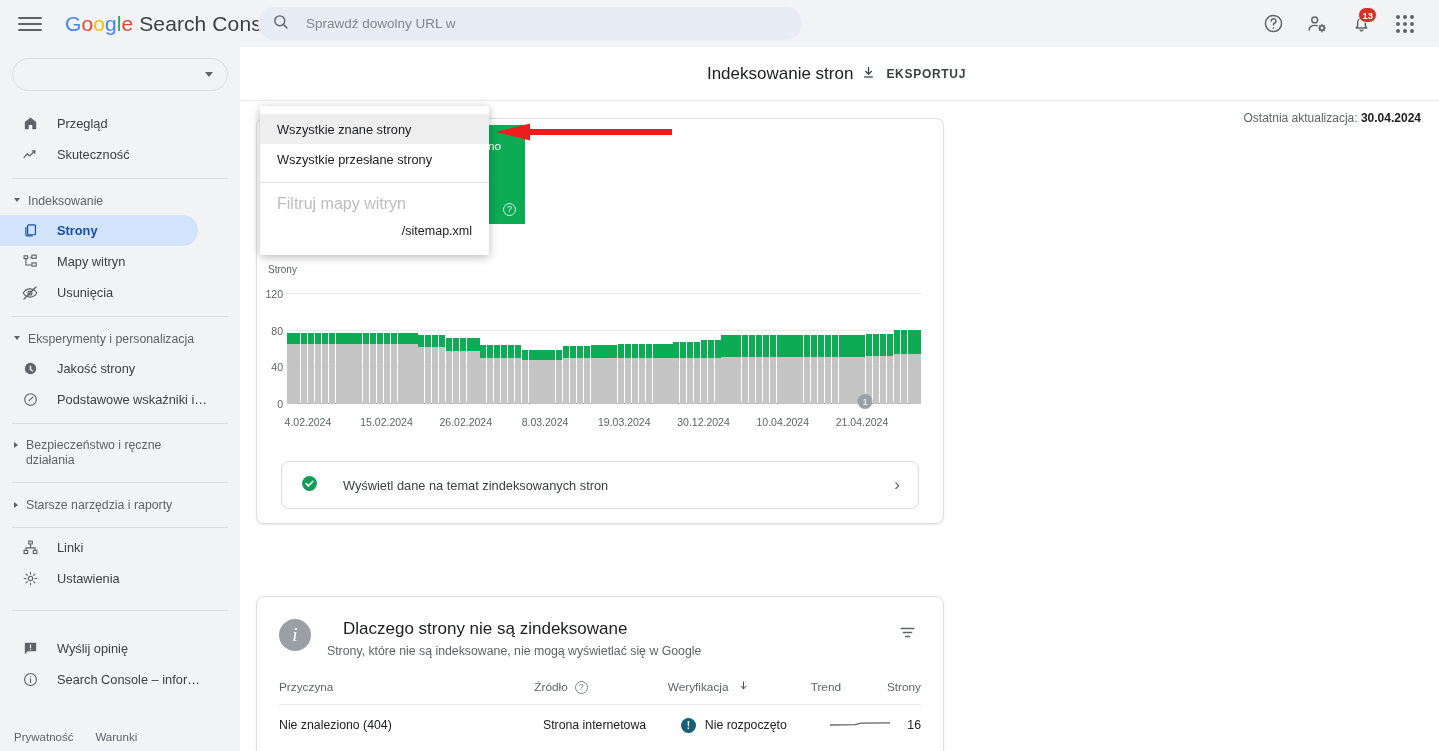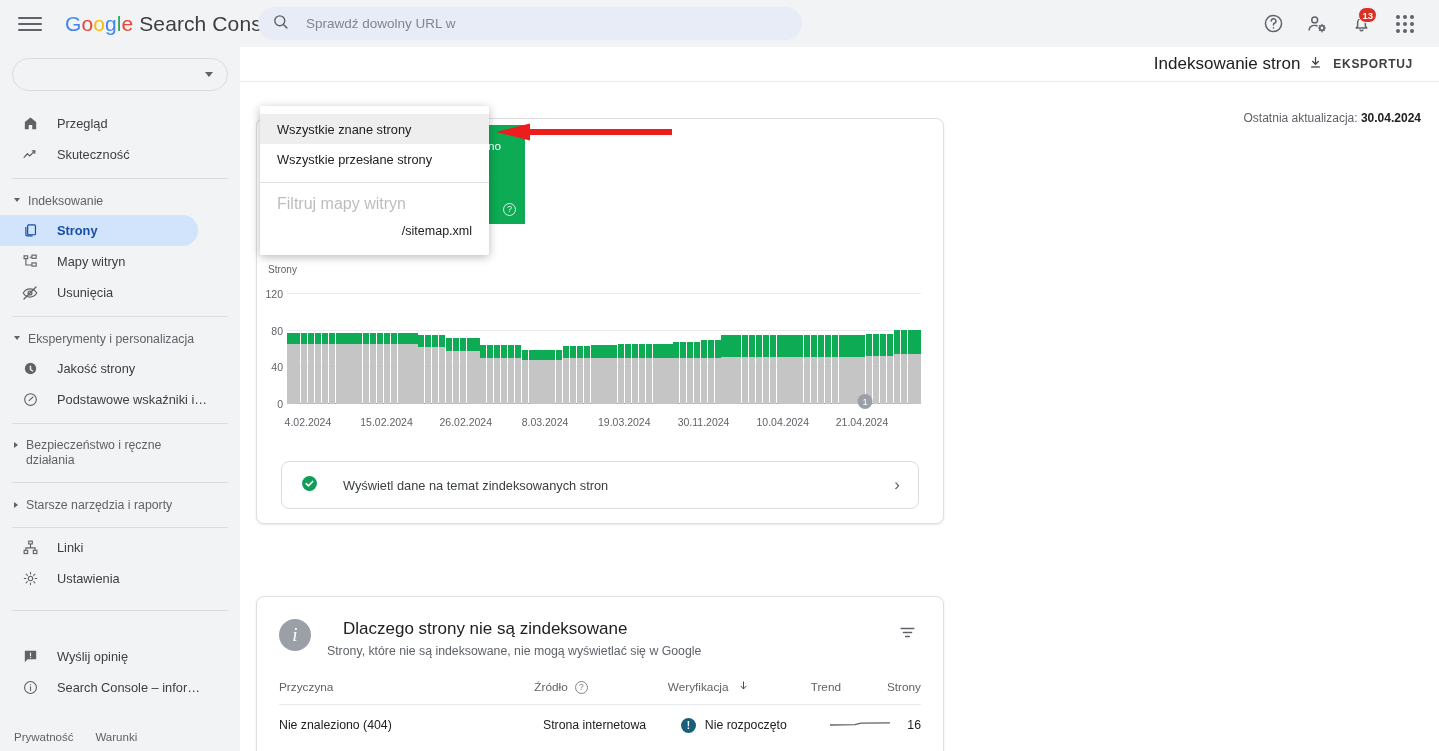--- a/index.html
+++ b/index.html
@@ -76,21 +76,21 @@
   .sect-head .tri.open { border-left:3.5px solid transparent;border-right:3.5px solid transparent;border-top:4px solid #5f6368; }
   .sect-head.multiline { height:auto; padding:6px 0 6px 14px; line-height:15px; align-items:flex-start; }
   .sect-head.multiline .tri { margin-top:4px; }
   .divider { height:1px; background:#dadce0; margin:8px 12px 4px 12px; }
   .footlinks { position:absolute; bottom:8px; left:0; width:240px; display:flex; gap:22px;
     padding-left:14px; font-size:11.5px; color:#5f6368; }
   .footlinks span { cursor:pointer; }
 
   
   .main { position:absolute; left:240px; top:47px; width:1199px; height:704px; background:#fff; overflow:hidden; }
-  .pagehead { height:35px; display:flex; align-items:center; justify-content:flex-end;
+  .pagehead { height:54px; display:flex; align-items:center; justify-content:center;
     padding:0 18px 0 20px; border-bottom:1px solid #e8eaed; }
   .pagetitle { font-size:17px; color:#202124; }
   .exportbtn { display:flex; align-items:center; gap:10px; font-size:12px; letter-spacing:.7px;
     color:#3c4043; cursor:pointer; padding:6px 8px; border-radius:4px; font-weight:bold;}
 
   .updated { position:absolute; right:18px; top:111px; font-size:12px; color:#5f6368; }
   .updated b { color:#202124; font-weight:bold; }
 
   
   .card {
@@ -353,21 +353,21 @@
         <svg width="17" height="17" viewBox="0 0 24 24" fill="none" stroke="#5f6368" stroke-width="1.5">
           <circle cx="12" cy="12" r="3.1"></circle>
           <path d="M12 3.2v2.4M12 18.4v2.4M3.2 12h2.4M18.4 12h2.4M5.8 5.8l1.7 1.7M16.5 16.5l1.7 1.7M18.2 5.8l-1.7 1.7M7.5 16.5l-1.7 1.7" stroke-linecap="round"></path>
         </svg>
       </span>
       <span>Ustawienia</span>
     </div>
 
     <div class="divider" style="margin-top:16px"></div>
 
-    <div class="navitem" style="margin-top:30px">
+    <div class="navitem" style="margin-top:22px">
       <span class="ico">
         <svg width="17" height="17" viewBox="0 0 24 24" fill="#5f6368">
             <path d="M4 4h16v12H8l-4 4z"></path>
             <rect x="11.2" y="6.5" width="1.6" height="5" fill="#f1f3f4"></rect>
             <rect x="11.2" y="12.6" width="1.6" height="1.6" fill="#f1f3f4"></rect>
           </svg>
       </span>
       <span>Wyślij opinię</span>
     </div>
     <div class="navitem">
@@ -817,21 +817,21 @@
             <div class="green" style="height: 23.8333px; background: rgb(12, 171, 84);"></div>
             <div class="gray" style="height: 50.4167px; background: rgb(197, 197, 197);"></div>
           </div>
         </div>
       <div class="xticks" id="xticks">
           <div class="xtick" style="left: 3.3%;">4.02.2024</div>
           <div class="xtick" style="left: 15.7%;">15.02.2024</div>
           <div class="xtick" style="left: 28.2%;">26.02.2024</div>
           <div class="xtick" style="left: 40.7%;">8.03.2024</div>
           <div class="xtick" style="left: 53.2%;">19.03.2024</div>
-          <div class="xtick" style="left: 65.7%;">30.11.2024</div>
+          <div class="xtick" style="left: 65.7%;">30.12.2024</div>
           <div class="xtick" style="left: 78.2%;">10.04.2024</div>
           <div class="xtick" style="left: 90.7%;">21.04.2024</div>
         </div>
       <div class="annot" id="annot" style="left: 608.208px;">1</div>
     </div>
 
     <div class="ctabox">
       <span>
         <svg width="19" height="19" viewBox="0 0 24 24">
             <circle cx="12" cy="12" r="9.4" fill="#0f9d58"></circle>

